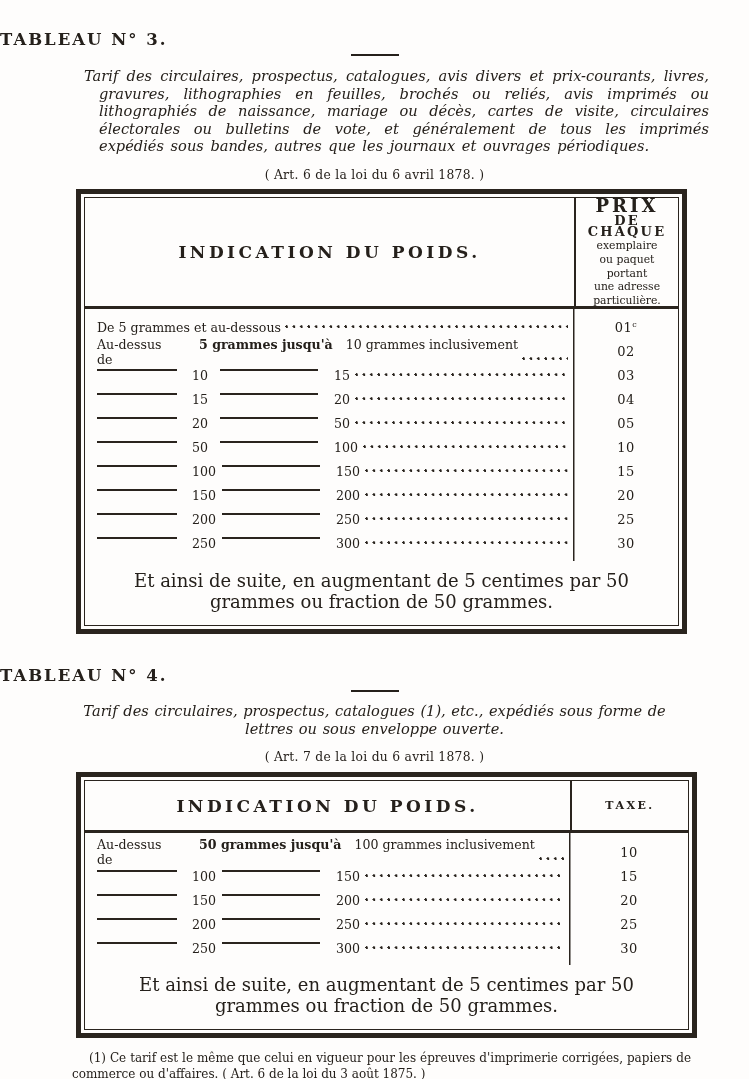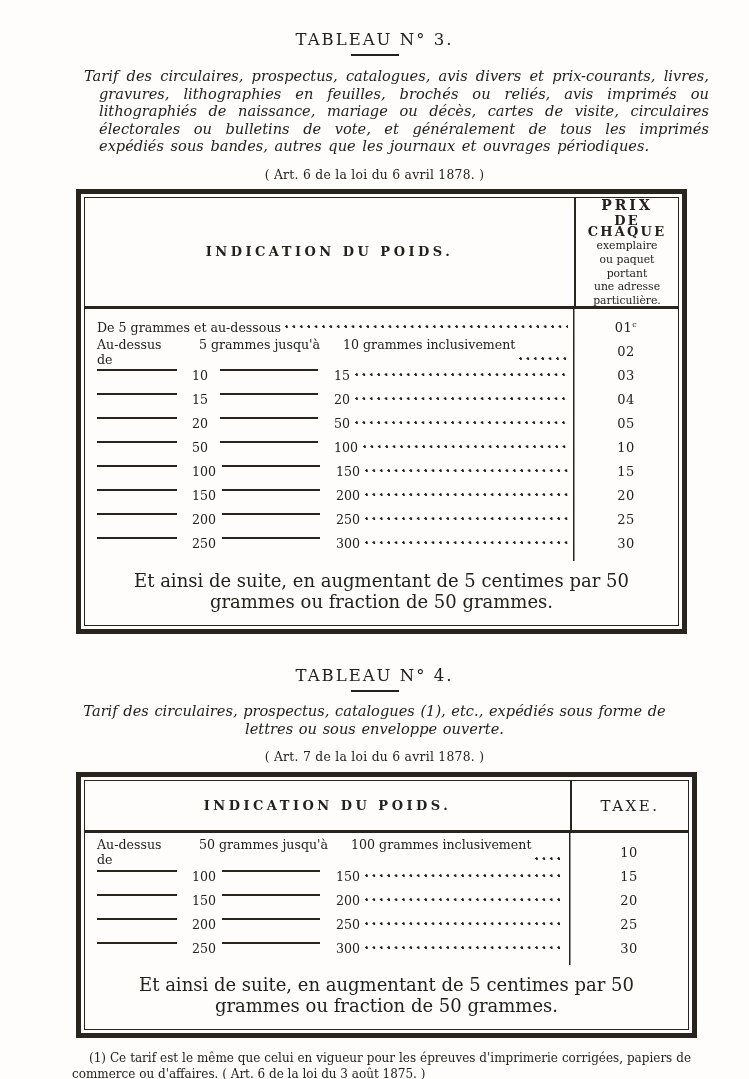--- a/index.html
+++ b/index.html
@@ -7,23 +7,23 @@
   body { font-family: "DejaVu Serif", "Liberation Serif", serif; }
   .page {
     position: relative;
     width: 749px; height: 1079px;
     background: #fefdfc;
     color: #25201b;
     overflow: hidden;
   }
   
   .tab-title {
-    text-align: center;
+    text-align: left;
     font-size: 16.5px;
-    font-weight: normal;
+    font-weight: bold;
     letter-spacing: 2px;
     margin-top: 30px;
   }
   .tab-title.t4t { margin-top: 32px; }
   .title-rule {
     width: 48px; height: 2px;
     background: #25201b;
     margin: 5px auto 0 auto;
   }
   .intro {
@@ -57,56 +57,56 @@
   }
   .frame.t3 { width: 611px; margin-top: 7px; }
   .frame.t4 { width: 621px; margin-top: 8px; }
   .inner { border: 1.5px solid #2a241e; }
   .thead { display: flex; border-bottom: 3px solid #2a241e; }
   .t3 .thead { height: 111px; }
   .t4 .thead { height: 52px; }
   .th-left {
     flex: 1;
     display: flex; align-items: center; justify-content: center;
-    font-size: 13px; font-weight: bold; letter-spacing: 3.5px;
+    font-size: 17px; font-weight: bold; letter-spacing: 3.5px;
   }
   .th-right {
     border-left: 2px solid #2a241e;
     text-align: center;
   }
   .t3 .th-right {
     width: 104px;
     display: flex; flex-direction: column;
     align-items: center; justify-content: center;
     padding-top: 2px;
   }
   .t3 .th-right div { font-size: 10.8px; line-height: 13.6px; }
-  .t3 .th-right div:nth-child(1) { font-size: 14px; font-weight: bold; letter-spacing: 3px; line-height: 15px; margin-bottom: 2px; }
+  .t3 .th-right div:nth-child(1) { font-size: 18px; font-weight: bold; letter-spacing: 3px; line-height: 15px; margin-bottom: 2px; }
   .t3 .th-right div:nth-child(2) { font-size: 13px; font-weight: bold; letter-spacing: 2.2px; line-height: 11px; margin-bottom: 2px; }
   .t4 .th-right {
     width: 118px;
     display: flex; align-items: center; justify-content: center;
-    font-size: 15px; font-weight: normal; letter-spacing: 2.5px;
+    font-size: 11px; font-weight: bold; letter-spacing: 2.5px;
   }
   
   .tbody {
     padding: 7px 0 5px 0;
     background-image: linear-gradient(#2a241e, #2a241e);
     background-repeat: no-repeat;
   }
   .t3 .tbody { background-size: 1.5px 100%; background-position: right 104px top; }
   .t4 .tbody { background-size: 1.5px 100%; background-position: right 118px top; }
   .trow { display: flex; align-items: center; height: 24px; font-size: 12.6px; }
   .tlabel { flex: 1; display: flex; align-items: flex-start; padding-left: 12px; overflow: hidden; }
   .tprice { text-align: center; font-size: 13px; letter-spacing: 0.5px; }
   .t3 .tprice { width: 104px; }
   .t4 .tprice { width: 118px; }
   .tprice sup { font-size: 8px; vertical-align: super; }
   .rprefix { width: 80px; }
-  .rfrom { margin-left: 22px; margin-right: 23px; }
+  .rfrom { margin-left: 22px; margin-right: 13px; font-weight: bold; }
   .dash { height: 2px; background: #2a241e; transform: translateY(1px); }
   .dash1 { width: 80px; }
   .dash2 { width: 98px; }
   .rnum-from { margin: 0 6px 0 15px; min-width: 22px; }
   .rnum-to { margin: 0 1px 0 16px; }
   .dots {
     flex: 1; align-self: stretch;
     margin: 0 6px 0 2px;
     background-image: radial-gradient(circle at 1.6px 1.6px, #2a241e 1.15px, transparent 1.45px);
     background-size: 7.4px 4px;

